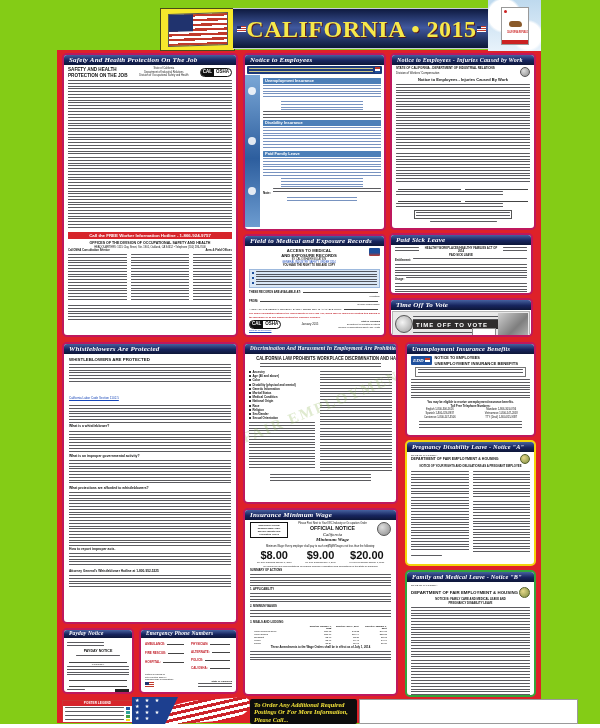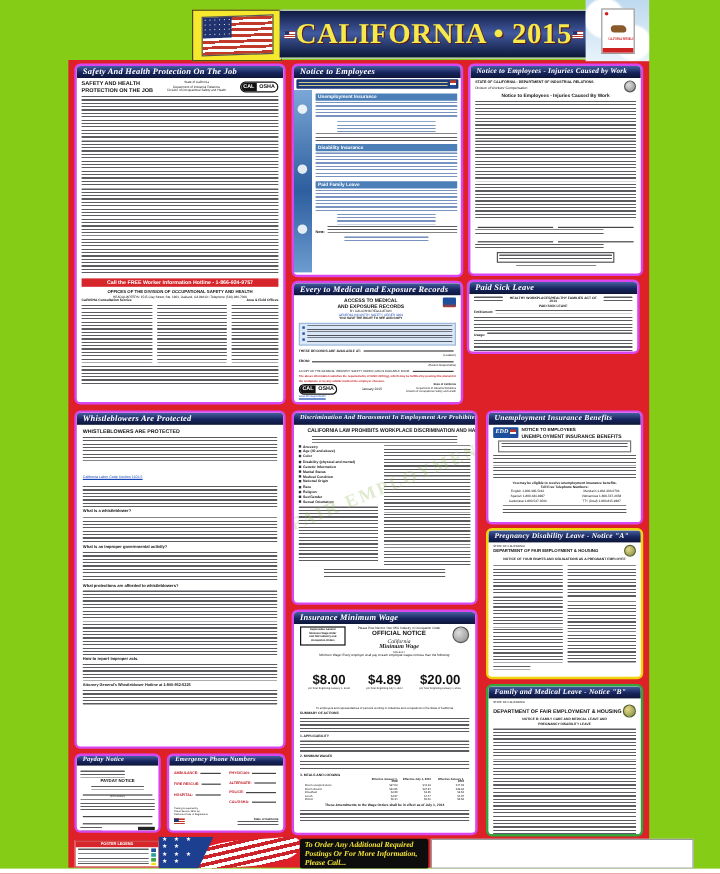--- a/index.html
+++ b/index.html
@@ -27,21 +27,21 @@
           background:radial-gradient(circle at 30% 30%,#fff 0 30%,transparent 35%),
                      radial-gradient(circle at 75% 70%,#fff 0 25%,transparent 30%),
                      linear-gradient(180deg,#bed9ee,#e8f3fb);display:flex;align-items:center;justify-content:center}
   .caflag{position:relative;width:26px;height:36px;background:#fff;border:.5px solid #999;overflow:hidden}
   .castar{position:absolute;left:2px;top:2px;width:3px;height:3px;background:#c22;border-radius:50%}
   .cabear{position:absolute;left:7px;top:13px;width:13px;height:6px;background:#8a5a2a;border-radius:3px 4px 2px 3px}
   .catext{position:absolute;left:0;right:0;top:23px;text-align:center;color:#c22;
           font:bold 3px/1 "Liberation Sans",sans-serif;white-space:nowrap;transform:scaleX(.62)}
   .cabar{position:absolute;left:0;right:0;bottom:0;height:4px;background:#c22}
   
-  .panel{position:absolute;background:#fff;border:2px solid #d946ef;border-radius:5px;
+  .panel{position:absolute;background:#fff;border:2px solid #be185d;border-radius:5px;
          overflow:hidden;box-sizing:border-box}
   .pt{height:10px;display:flex;align-items:center;padding-left:5px;box-sizing:border-box;
       font:italic bold 7px/1 "Liberation Serif",serif;color:#fff;letter-spacing:.2px;white-space:nowrap;
       background:linear-gradient(180deg,#46619f,#17255e 55%,#0d1638)}
   .pc{padding:2px 4px;position:relative}
   .g{display:block;margin:1.5px 0;border-radius:.5px;
      background-image:repeating-linear-gradient(180deg,rgba(28,28,34,.72) 0,rgba(28,28,34,.72) 1px,transparent 1px,transparent 2.8px)}
   .gb{display:block;margin:1.5px 0;
      background-image:repeating-linear-gradient(180deg,rgba(30,75,150,.6) 0,rgba(30,75,150,.6) 1px,transparent 1px,transparent 2.8px)}
   .fill{flex:1;border-bottom:.8px solid #444;height:3px;margin:0 2px}
@@ -206,21 +206,21 @@
       </div>
       <i class="g" style="height:5px;width:80%"></i>
       <div style="border:.8px solid #555;width:70%;margin:2px auto;padding:1px">
         <i class="g" style="height:5px;margin:0"></i>
       </div>
       <i class="g" style="height:3px;width:50%;margin:1px auto"></i>
     </div>
   </section>
 
   <section class="panel" style="left:243px;top:234px;width:143px;height:103px">
-    <header class="pt">Every to Medical and Exposure Records</header>
+    <header class="pt">Field to Medical and Exposure Records</header>
     <div class="pc">
       <div class="rowflex">
         <div style="flex:1;text-align:center">
           <div style="font:bold 4.2px/1.2 'Liberation Sans',sans-serif">ACCESS TO MEDICAL</div>
           <div style="font:bold 4.2px/1.2 'Liberation Sans',sans-serif">AND EXPOSURE RECORDS</div>
           <div style="font-size:2.6px">BY CAL/OSHA REGULATION</div>
           <div style="font-size:2.6px;color:#1847b8">GENERAL INDUSTRY SAFETY ORDER 3204</div>
           <div style="font:bold 2.6px/1.3 'Liberation Sans',sans-serif">YOU HAVE THE RIGHT TO SEE AND COPY</div>
         </div>
         <span style="width:11px;height:8px;background:linear-gradient(180deg,#1e4f9c 60%,#c0392b);border-radius:1px"></span>
@@ -290,20 +290,31 @@
       <i class="g" style="height:12px"></i>
       <div class="rowflex" style="gap:2px;align-items:baseline">
         <span style="font:bold 2.8px/1 'Liberation Sans',sans-serif">Usage:</span>
         <i class="g" style="flex:1;height:3px;margin:0"></i>
       </div>
       <i class="g" style="height:14px"></i>
 
     </div>
   </section>
 
+  <section class="panel" style="left:389px;top:298px;width:144px;height:39px">
+    <header class="pt">Time Off To Vote</header>
+    <div style="position:relative;height:27px;background:#e9e9e9;margin:1px;border:.5px solid #b5b5b5">
+      <span style="position:absolute;left:2px;top:3px;width:16px;height:16px;border-radius:50%;background:radial-gradient(circle at 40% 40%,#f5f5f5,#9a9a9a);border:1.5px solid #555"></span>
+      <i class="g" style="position:absolute;left:20px;top:2px;width:86px;height:5px"></i>
+      <div class="voteband" style="position:absolute;left:20px;top:8px;width:86px;box-sizing:border-box">TIME OFF TO VOTE</div>
+      <i class="g" style="position:absolute;left:20px;top:18px;width:80px;height:5px"></i>
+      <span style="position:absolute;right:1px;top:1px;width:30px;height:24px;background:linear-gradient(135deg,#cfcfcf,#7e7e7e 60%,#b5b5b5)"></span>
+      <span style="position:absolute;right:33px;bottom:1px;width:22px;height:8px;background:#fff;border:.5px solid #888"></span>
+    </div>
+  </section>
 
   <section class="panel" style="left:62px;top:342px;width:176px;height:282px">
     <header class="pt">Whistleblowers Are Protected</header>
     <div class="pc" style="padding:3px 5px">
       <div style="font:bold 4.4px/1.2 'Liberation Sans',sans-serif">WHISTLEBLOWERS ARE PROTECTED</div>
       <i class="g" style="height:20px"></i>
       <span style="color:#1847b8;font-size:3px;text-decoration:underline">California Labor Code Section 1102.5</span>
       <i class="g" style="height:18px"></i>
       <div style="font:bold 3.4px/1.4 'Liberation Sans',sans-serif">What is a whistleblower?</div>
       <i class="g" style="height:22px"></i>
@@ -460,27 +471,27 @@
         <div style="flex:1;text-align:center">
           <div style="font-size:2.6px">Please Post Next to Your IWC Industry or Occupation Order</div>
           <div style="font:bold 5.2px/1.25 'Liberation Sans',sans-serif">OFFICIAL NOTICE</div>
           <div style="font:italic 4.6px/1.2 'Liberation Serif',serif">California</div>
           <div style="font:italic bold 5px/1.2 'Liberation Serif',serif">Minimum Wage</div>
           <div style="font-size:2.2px">MW-2014</div>
         </div>
         <span class="seal" style="width:12px;height:12px"></span>
       </div>
       <div style="font-size:2.6px;text-align:center">Minimum Wage: Every employer shall pay to each employee wages not less than the following:</div>
-      <div class="rowflex" style="justify-content:space-around;text-align:center;margin:14px 0">
+      <div class="rowflex" style="justify-content:space-around;text-align:center;margin:2px 0">
         <div>
           <div style="font:bold 11px/1 'Liberation Sans',sans-serif">$8.00</div>
           <div style="font-size:2.2px">per hour beginning January 1, 2008</div>
         </div>
         <div>
-          <div style="font:bold 11px/1 'Liberation Sans',sans-serif">$4.89</div>
+          <div style="font:bold 11px/1 'Liberation Sans',sans-serif">$9.00</div>
           <div style="font-size:2.2px">per hour beginning July 1, 2014</div>
         </div>
         <div>
           <div style="font:bold 11px/1 'Liberation Sans',sans-serif">$20.00</div>
           <div style="font-size:2.2px">per hour beginning January 1, 2016</div>
         </div>
       </div>
       <div style="font-size:2.4px;text-align:center">To employers and representatives of persons working in industries and occupations in the State of California</div>
       <div style="font:bold 2.8px/1.5 'Liberation Sans',sans-serif">SUMMARY OF ACTIONS</div>
       <i class="g" style="height:12px"></i>

